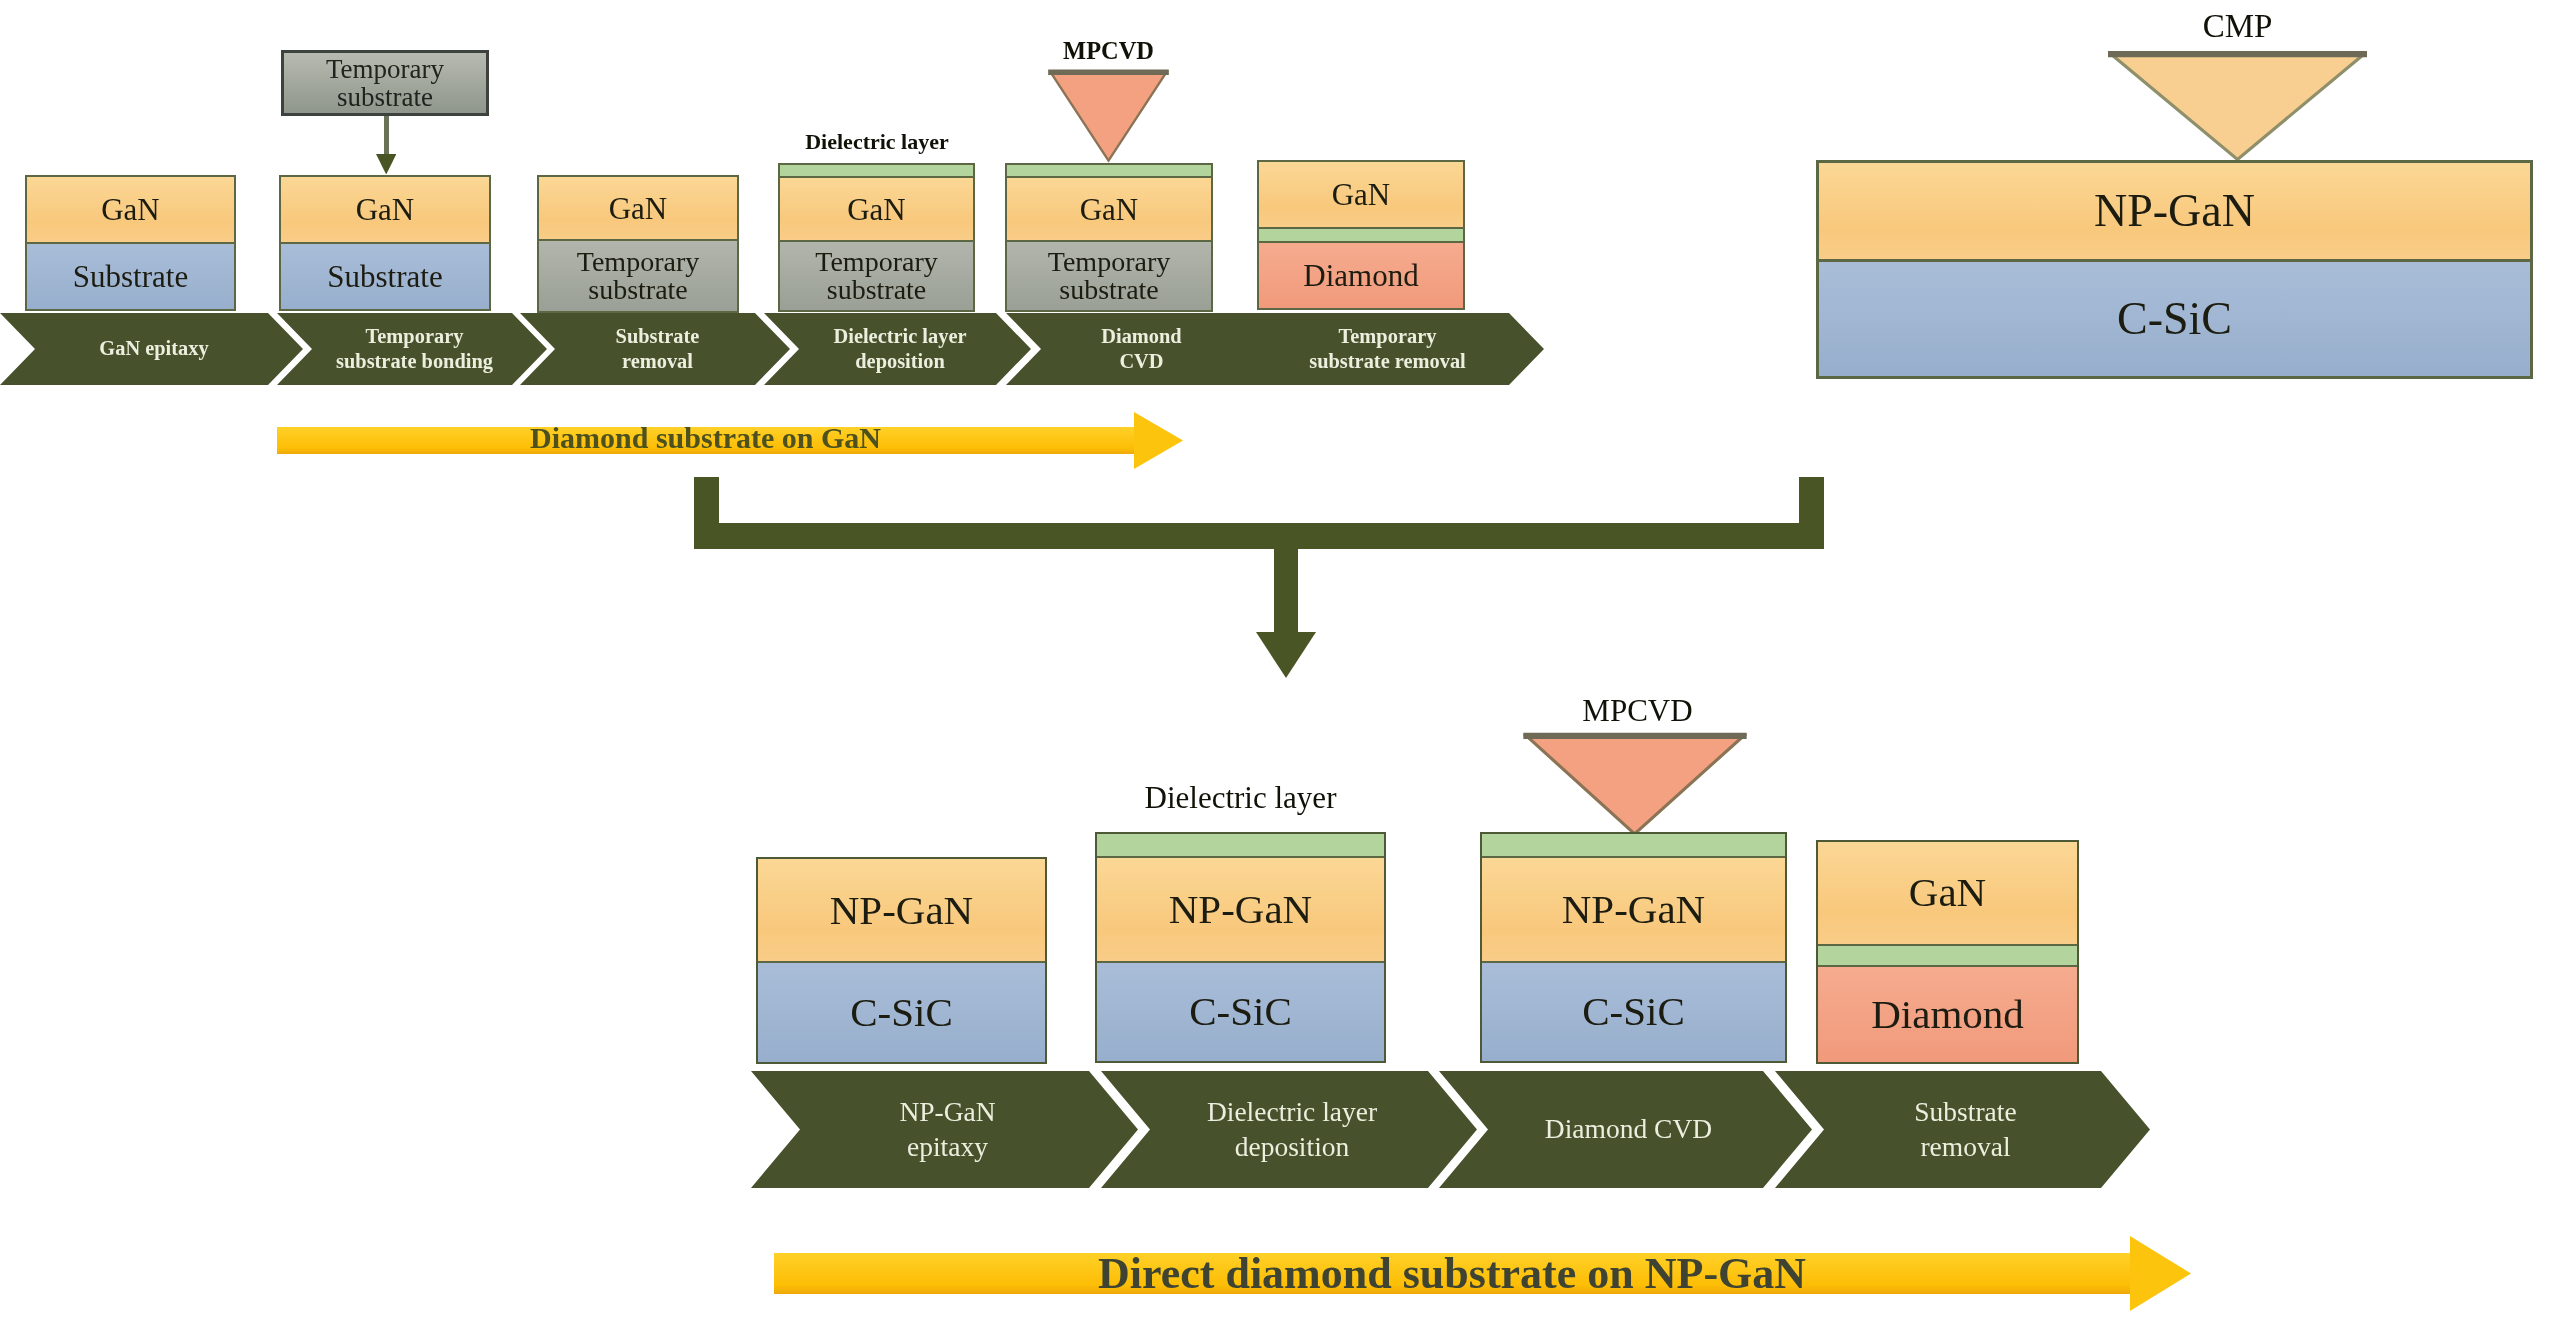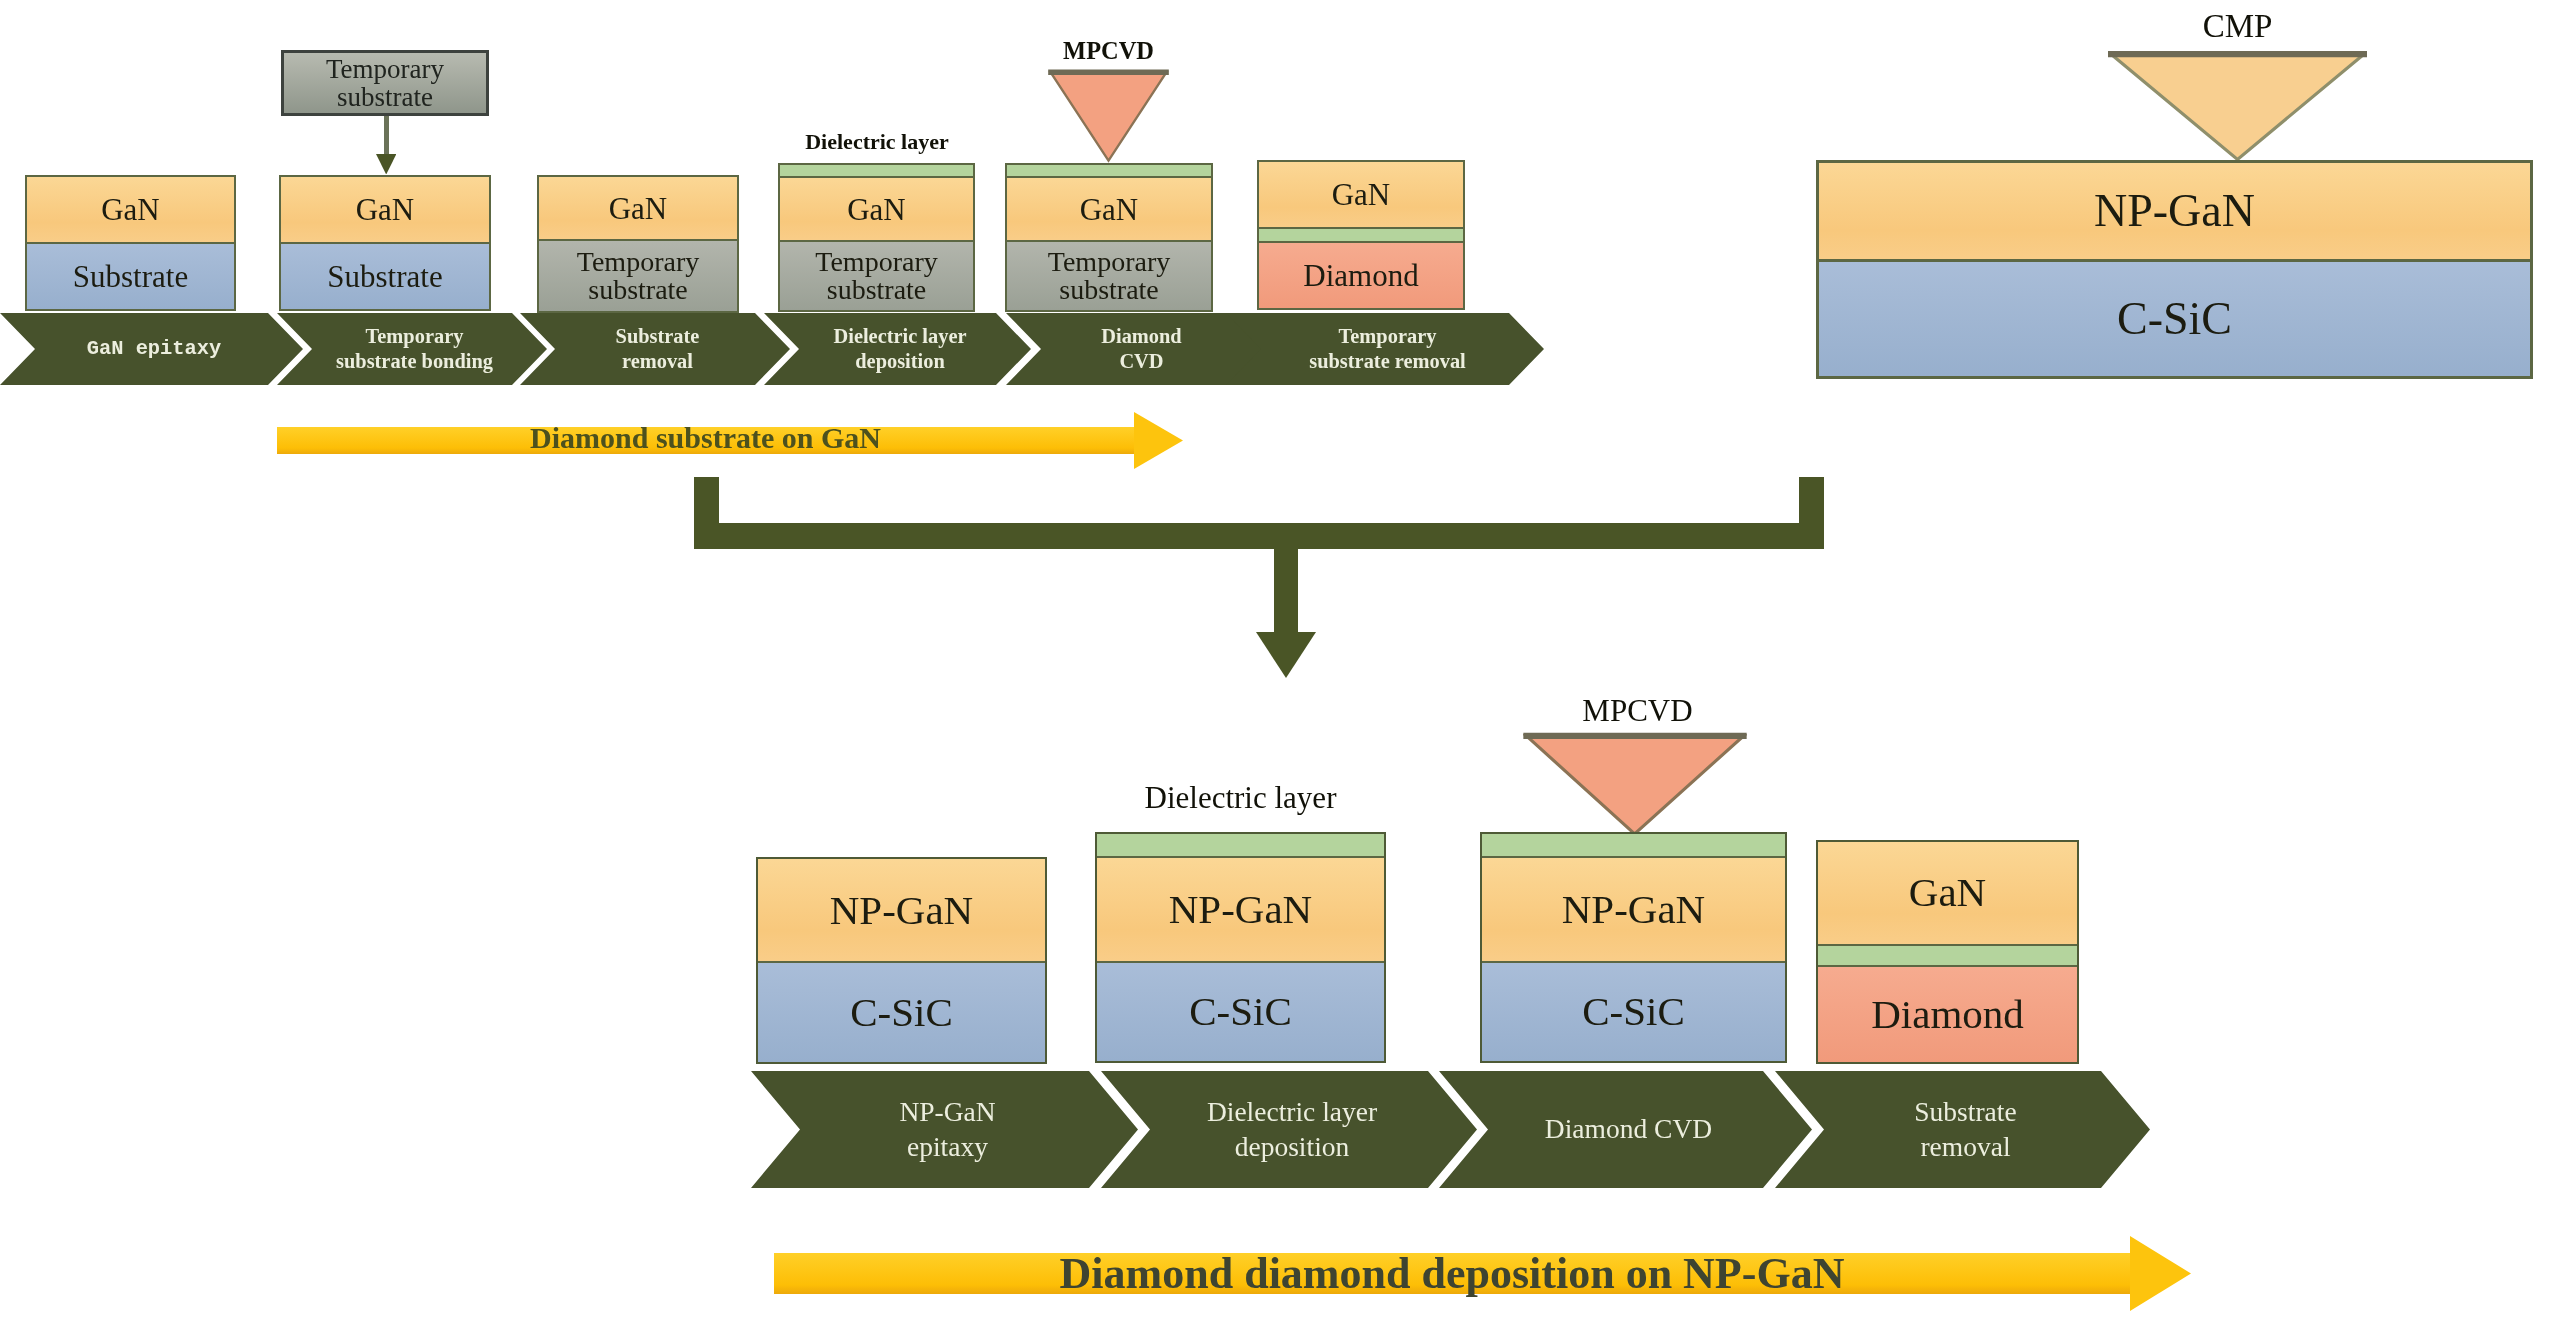--- a/index.html
+++ b/index.html
@@ -86,21 +86,21 @@
   <div class="layer lay-gan fs-top" style="flex:80;">GaN</div>
   <div class="layer lay-gray fs-top2" style="flex:87;">Temporary substrate</div>
 </div>
 
 <div class="stack" style="left:1257px;top:160px;width:208px;height:150px;">
   <div class="layer lay-gan fs-top" style="flex:80;">GaN</div>
   <div class="layer lay-green" style="flex:16;"></div>
   <div class="layer lay-salmon fs-top" style="flex:80;">Diamond</div>
 </div>
 
-<div class="chev chev-top" style="left:0px;width:303px;font-family:Liberation Mono, monospace;">GaN epitaxy</div>
+<div class="chev chev-top" style="left:0px;width:303px;">GaN epitaxy</div>
 <div class="chev chev-top" style="left:277px;width:270px;">Temporary
 substrate bonding</div>
 <div class="chev chev-top" style="left:520px;width:270px;">Substrate
 removal</div>
 <div class="chev chev-top" style="left:764px;width:267px;">Dielectric layer
 deposition</div>
 <div class="chev chev-top" style="left:1006px;width:266px;">Diamond
 CVD</div>
 <div class="chev chev-top" style="left:1226px;width:318px;">Temporary
 substrate removal</div>
@@ -159,14 +159,14 @@
 <div class="chev chev-bot" style="left:751px;width:387px;">NP-GaN
 epitaxy</div>
 <div class="chev chev-bot" style="left:1101px;width:376px;">Dielectric layer
 deposition</div>
 <div class="chev chev-bot" style="left:1439px;width:373px;">Diamond CVD</div>
 <div class="chev chev-bot" style="left:1775px;width:375px;">Substrate
 removal</div>
 
 <div class="yshaft" style="left:774px;top:1253px;width:1356px;height:41px;"></div>
 <div class="yhead" style="left:2130px;top:1236px;width:61px;height:75px;"></div>
-<div class="ylabel" style="left:774px;top:1240px;width:1356px;height:66px;font-size:44px;color:#3e4431;">Diamond diamond deposition on NP-GaN</div>
+<div class="ylabel" style="left:774px;top:1240px;width:1356px;height:66px;font-size:44px;color:#3e4431;">Direct diamond substrate on NP-GaN</div>
 
 
 </body></html>

